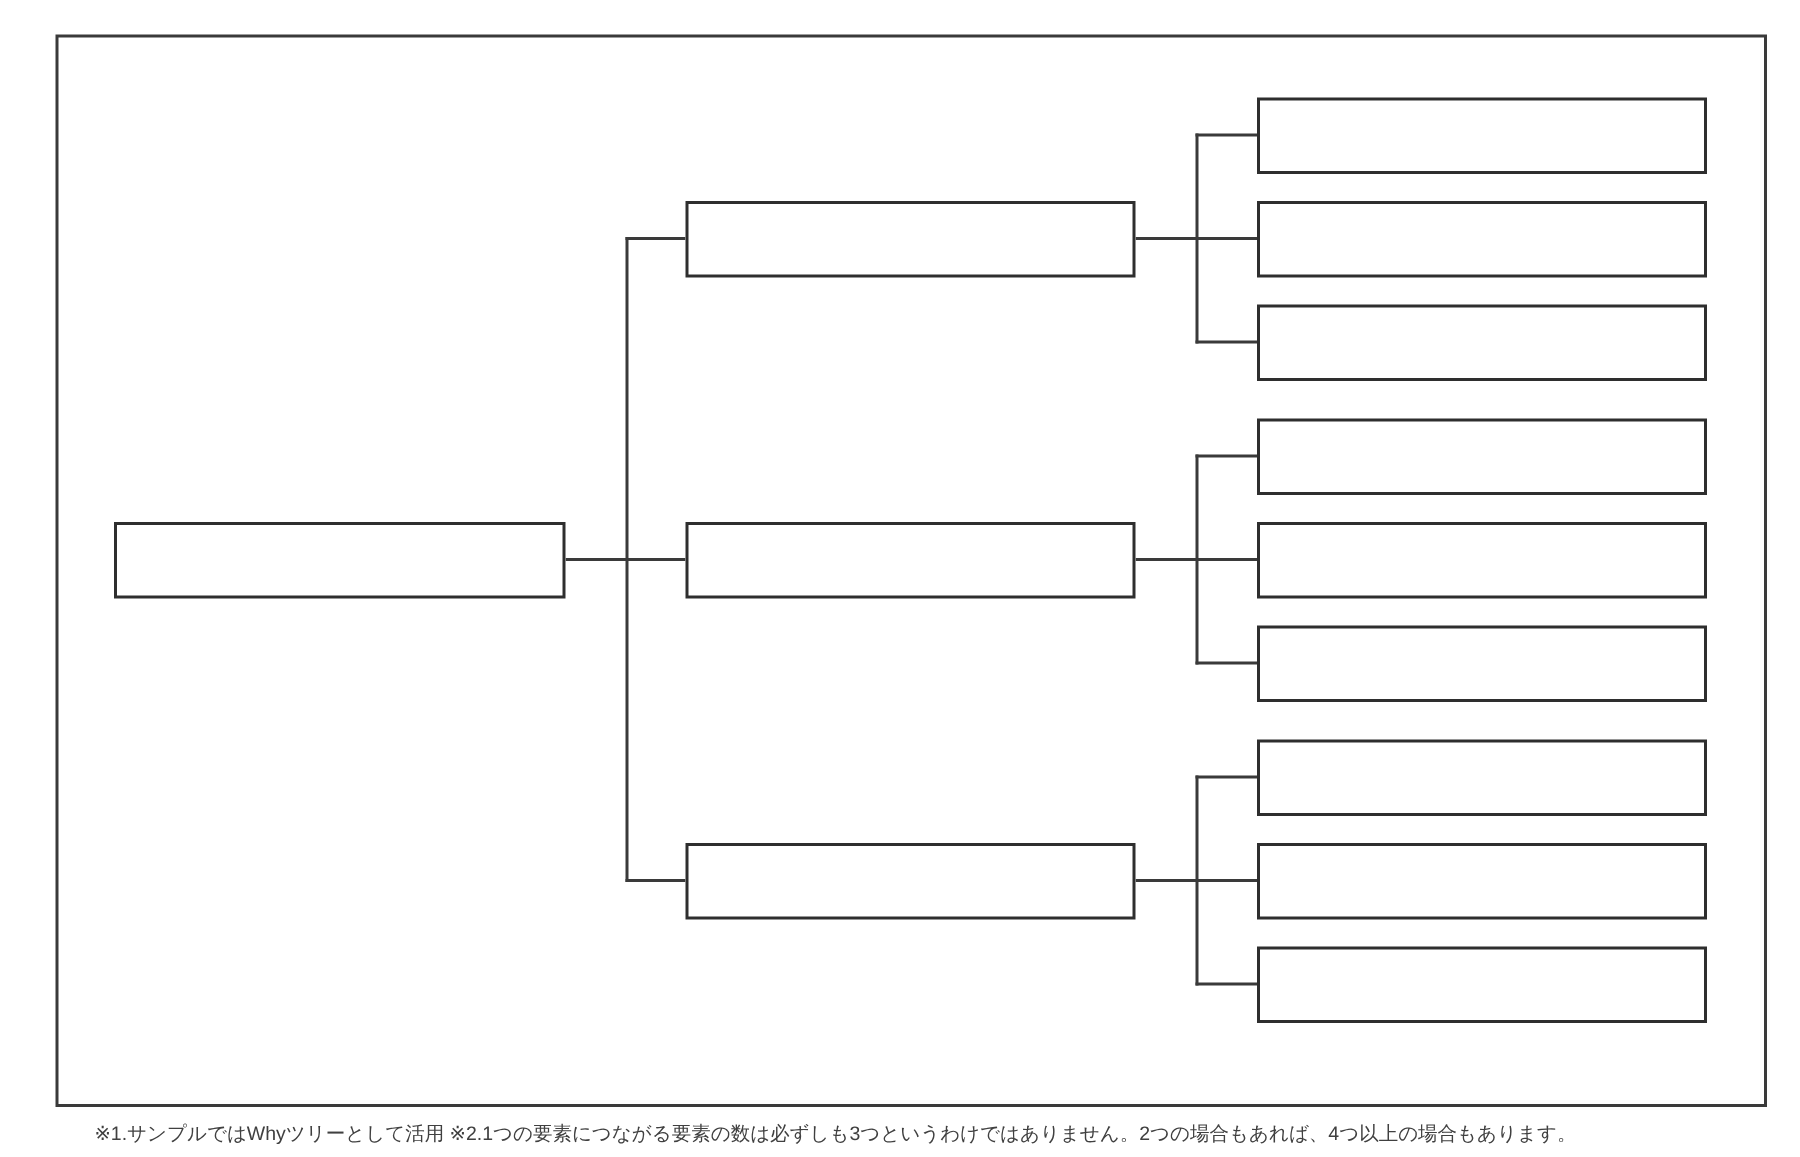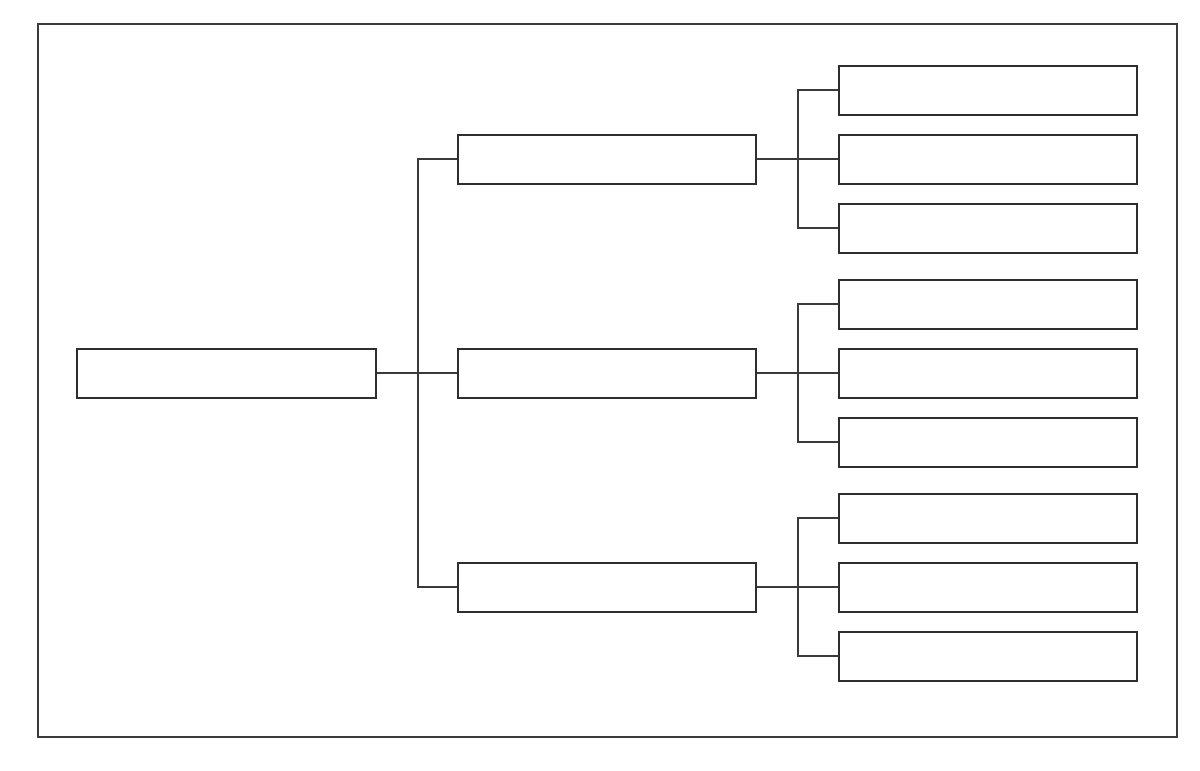--- a/index.html
+++ b/index.html
@@ -124,14 +124,15 @@
   <div class="node leaf g1c3"></div>
 
   <div class="node leaf g2c1"></div>
   <div class="node leaf g2c2"></div>
   <div class="node leaf g2c3"></div>
 
   <div class="node leaf g3c1"></div>
   <div class="node leaf g3c2"></div>
   <div class="node leaf g3c3"></div>
 
+  <div class="footnote">※1.サンプルではWhyツリーとして活用 ※2.1つの要素につながる要素の数は必ずしも3つというわけではありません。2つの場合もあれば、4つ以上の場合もあります。</div>
 
 </div>
 
 </body></html>

